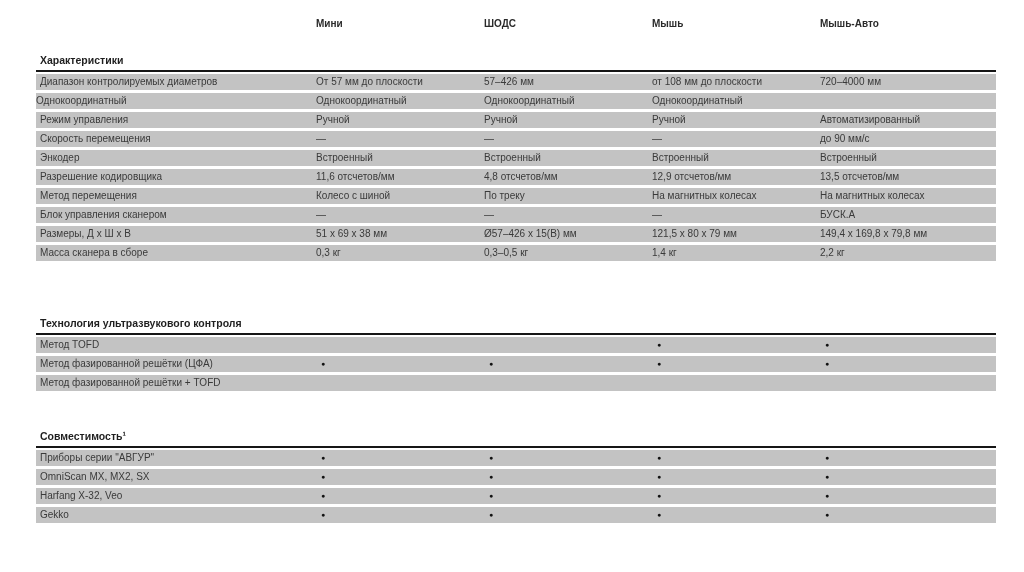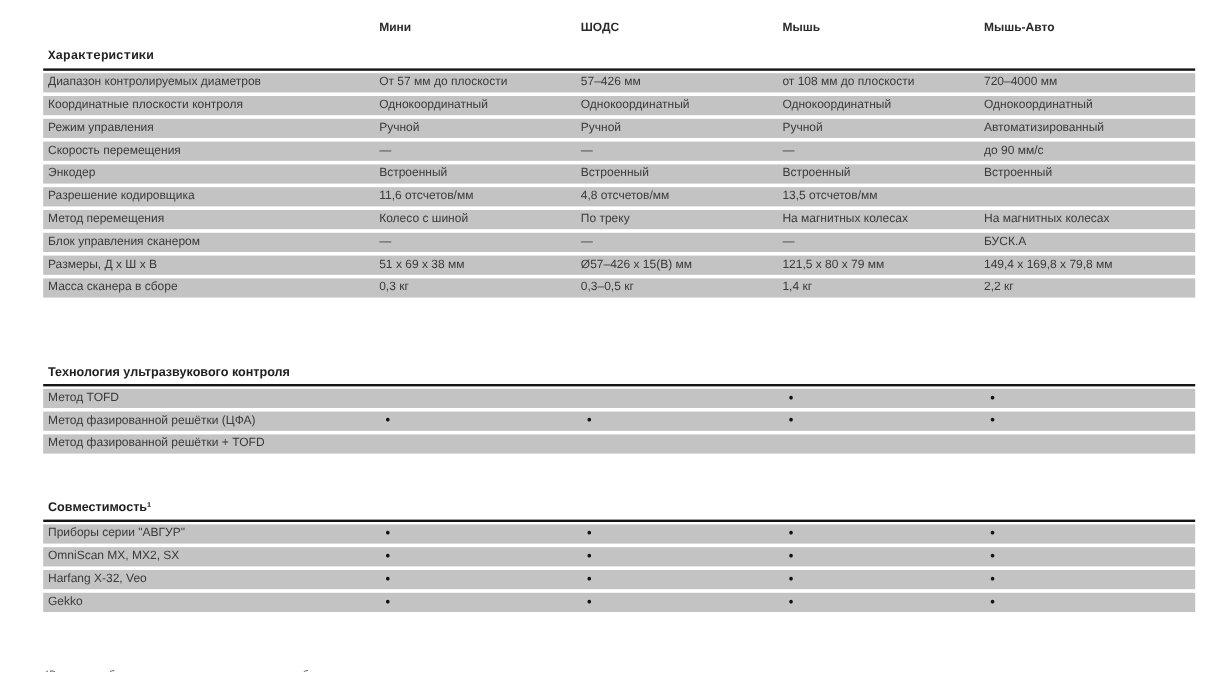--- a/index.html
+++ b/index.html
@@ -32,21 +32,21 @@
   }
   .section-title {
     font-size: 10.5px;
     font-weight: bold;
     color: #1f1f1f;
     padding-left: 4px;
     padding-bottom: 3px;
     border-bottom: 2px solid #161616;
     line-height: 13px;
   }
-  .title-1 { margin-top: 12px; font-family: Liberation Mono, monospace; }
+  .title-1 { margin-top: 25px; }
   .title-2 { margin-top: 56px; }
   .title-3 { margin-top: 39px; }
   .rows { padding-top: 2px; }
   .data-row {
     height: 16px;
     background: #c3c3c3;
     margin-bottom: 3px;
     font-size: 10px;
     line-height: 16px;
     color: #3a3a3a;
@@ -83,21 +83,20 @@
     <div class="section-title title-1">Характеристики</div>
     <div class="rows">
       <div class="grid-row data-row">
         <div class="row-label">Диапазон контролируемых диаметров</div>
         <div class="val">От 57 мм до плоскости</div>
         <div class="val">57–426 мм</div>
         <div class="val">от 108 мм до плоскости</div>
         <div class="val">720–4000 мм</div>
       </div>
       <div class="grid-row data-row">
-        <div class="row-label">Координатные плоскости контроля</div>
         <div class="val">Однокоординатный</div>
         <div class="val">Однокоординатный</div>
         <div class="val">Однокоординатный</div>
         <div class="val">Однокоординатный</div>
       </div>
       <div class="grid-row data-row">
         <div class="row-label">Режим управления</div>
         <div class="val">Ручной</div>
         <div class="val">Ручной</div>
         <div class="val">Ручной</div>
@@ -114,20 +113,21 @@
         <div class="row-label">Энкодер</div>
         <div class="val">Встроенный</div>
         <div class="val">Встроенный</div>
         <div class="val">Встроенный</div>
         <div class="val">Встроенный</div>
       </div>
       <div class="grid-row data-row">
         <div class="row-label">Разрешение кодировщика</div>
         <div class="val">11,6 отсчетов/мм</div>
         <div class="val">4,8 отсчетов/мм</div>
+        <div class="val">12,9 отсчетов/мм</div>
         <div class="val">13,5 отсчетов/мм</div>
       </div>
       <div class="grid-row data-row">
         <div class="row-label">Метод перемещения</div>
         <div class="val">Колесо с шиной</div>
         <div class="val">По треку</div>
         <div class="val">На магнитных колесах</div>
         <div class="val">На магнитных колесах</div>
       </div>
       <div class="grid-row data-row">

